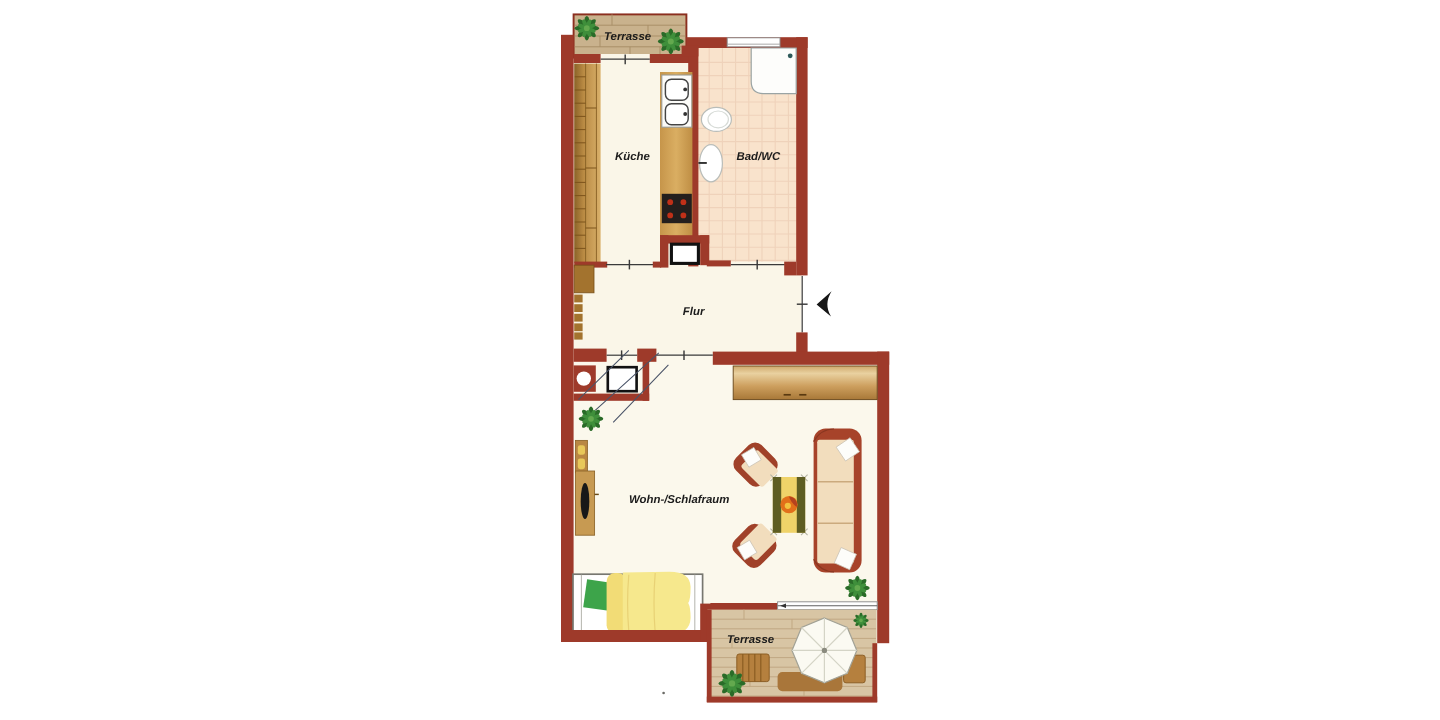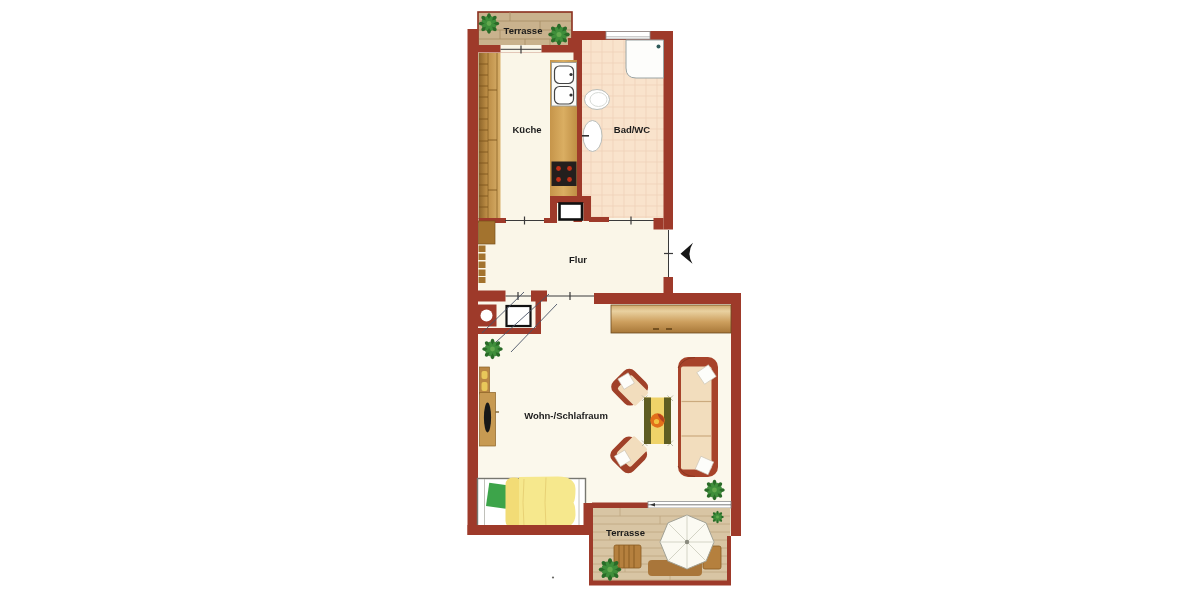--- a/index.html
+++ b/index.html
@@ -1,16 +1,16 @@
 <!DOCTYPE html>
 <html><head>
 <meta charset="utf-8">
 <style>
   html,body{margin:0;padding:0;background:#ffffff;}
-  #stage{position:relative;width:1070px;height:600px;background:#0ea5e9;overflow:hidden;}
+  #stage{position:relative;width:1070px;height:600px;background:#0ea5e9;overflow:hidden;font-style:italic;}
   svg{position:absolute;left:0;top:0;}
   text{font-family:"Liberation Sans", sans-serif;font-weight:bold;fill:#1b1b1b;}
 </style>
 </head>
 <body>
 <div id="stage">
 <svg width="1200" height="600" viewBox="0 0 1200 600">
 <defs>
   <linearGradient id="wood1" x1="0" y1="0" x2="1" y2="0">
     <stop offset="0" stop-color="#8a6228"></stop>

